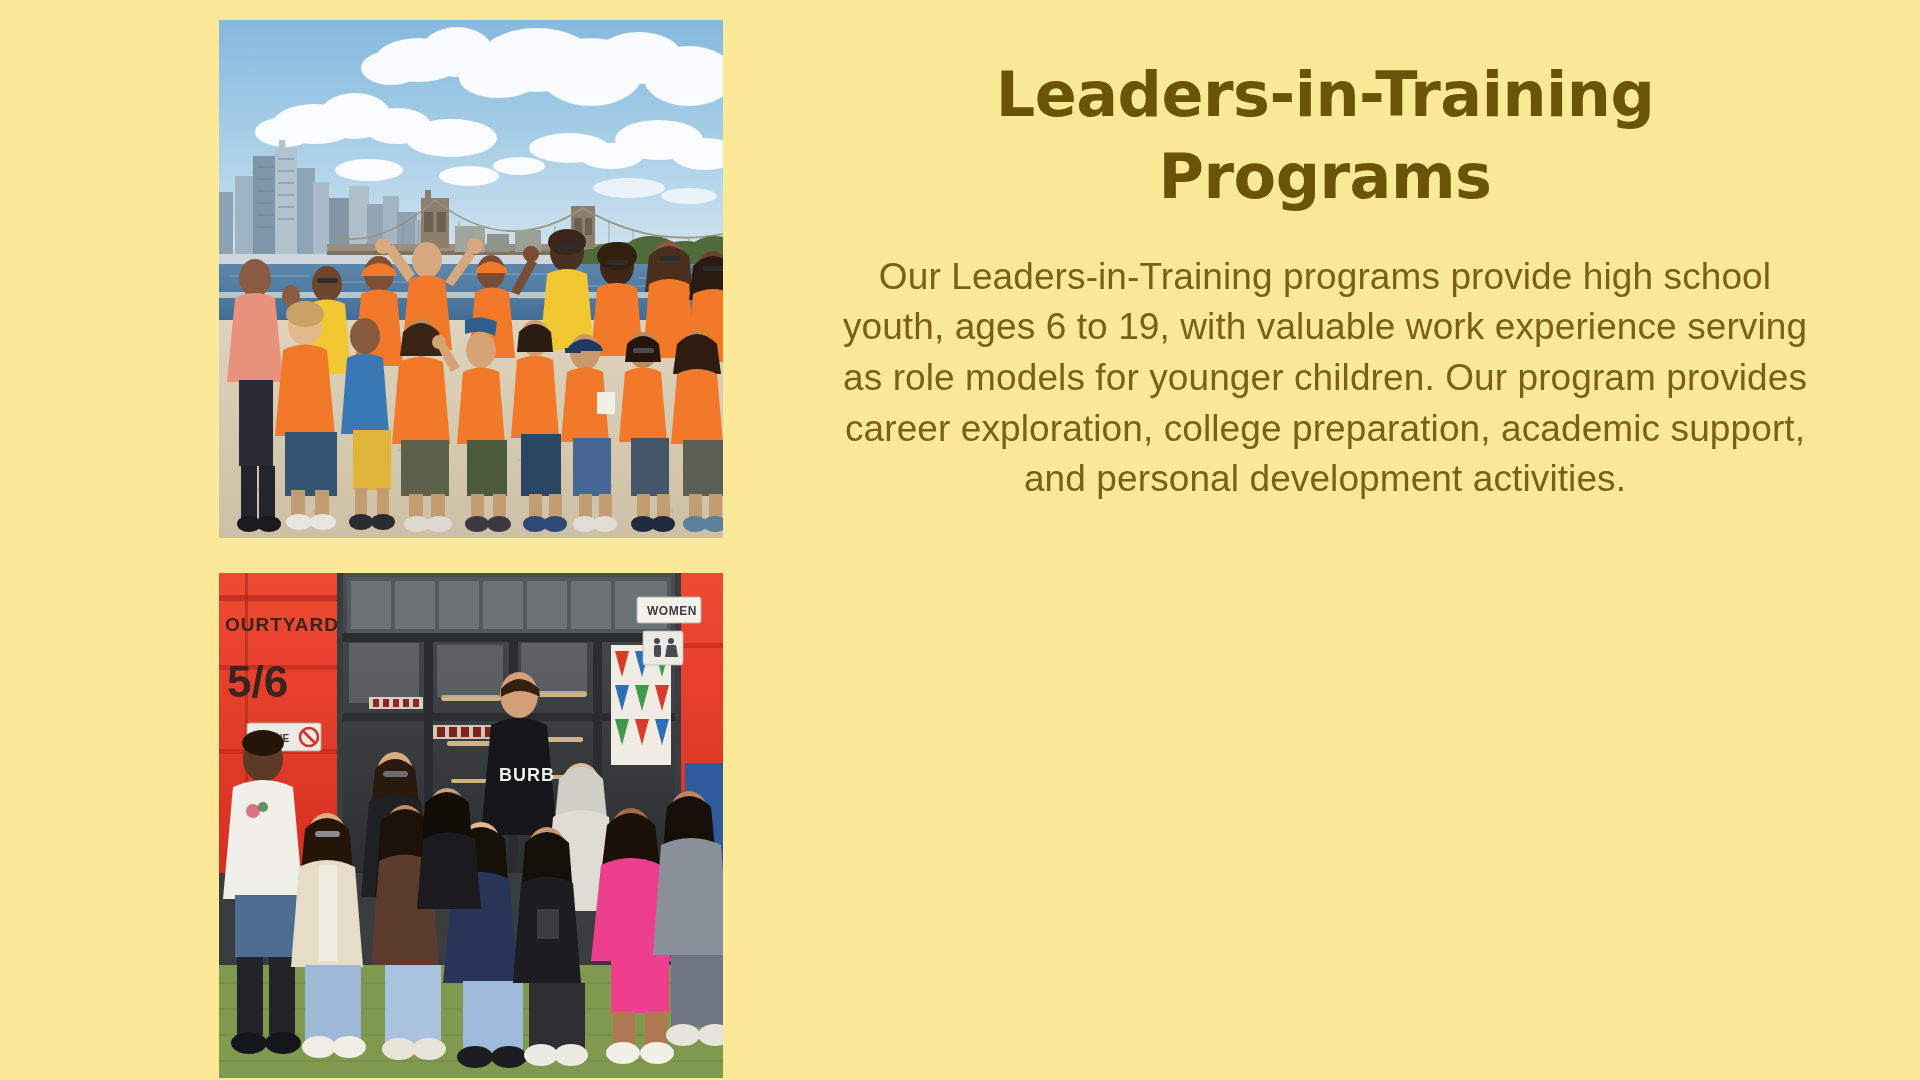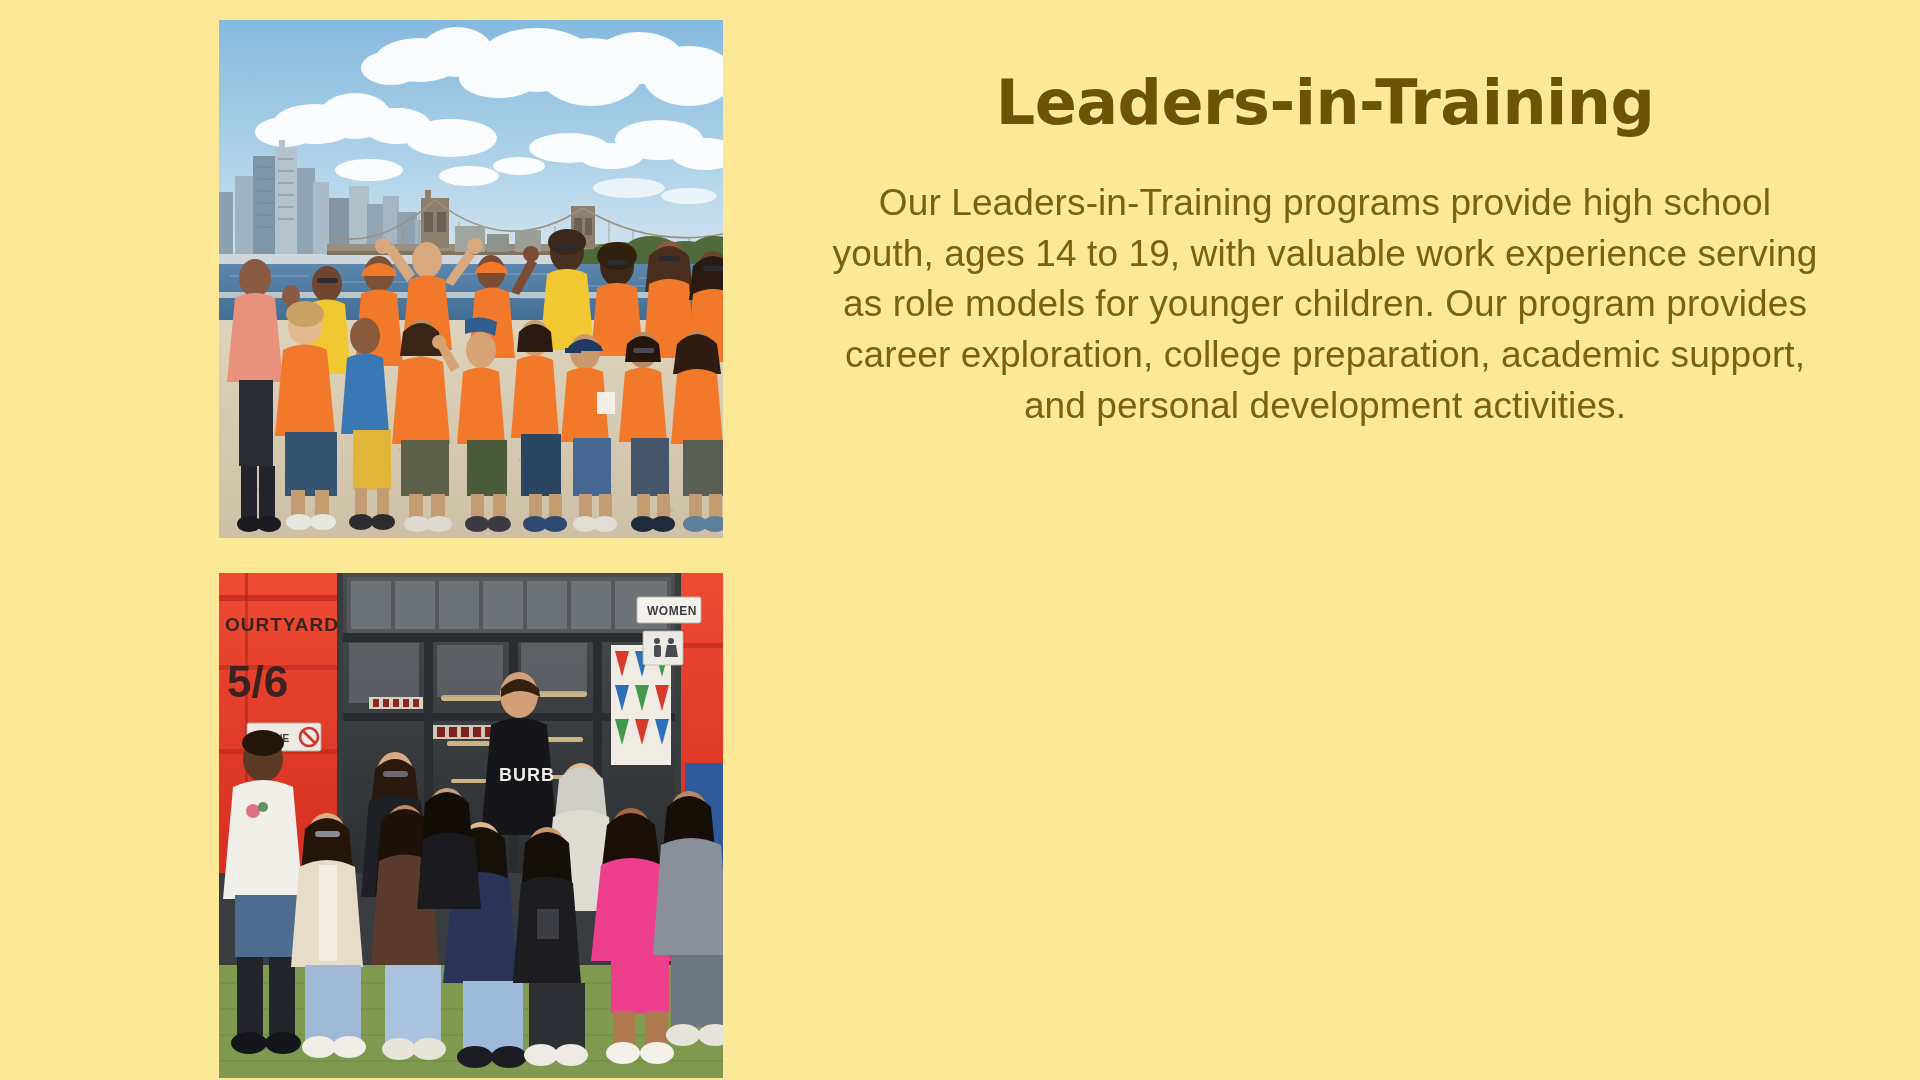--- a/index.html
+++ b/index.html
@@ -43,21 +43,21 @@
 
   
   .text-column {
     position: absolute;
     left: 820px;
     top: 50px;
     width: 1010px;
     text-align: center;
   }
   .headline {
-    margin: 12px;
+    margin: 4px;
     padding: 0 30px;
     color: #6b5407;
     font-family: "DejaVu Sans", sans-serif;
     font-weight: 700;
     font-size: 62px;
     line-height: 1.32;
     letter-spacing: -0.5px;
     text-align: center;
   }
   .body-block {
@@ -660,23 +660,24 @@
           </g>
         </g>
       </svg>
     </div>
   </div>
 
   <div class="text-column">
 
     <h1 class="headline">
       <span>Leaders-in-Training</span><br>
+      <span>Programs</span>
     </h1>
 
     <div class="body-block">
-      <p class="body-par">Our Leaders-in-Training programs provide high school youth, ages 14 to 19, with valuable work experience serving as role models for younger children. Our program provides career exploration, college preparation, academic support, and personal development activities.</p>
+      <p class="body-par">Our Leaders-in-Training programs provide high school youth, ages 6 to 19, with valuable work experience serving as role models for younger children. Our program provides career exploration, college preparation, academic support, and personal development activities.</p>
 
       <div class="par-gap"></div>
 
     </div>
   </div>
 
 </div>
 
 </body></html>

